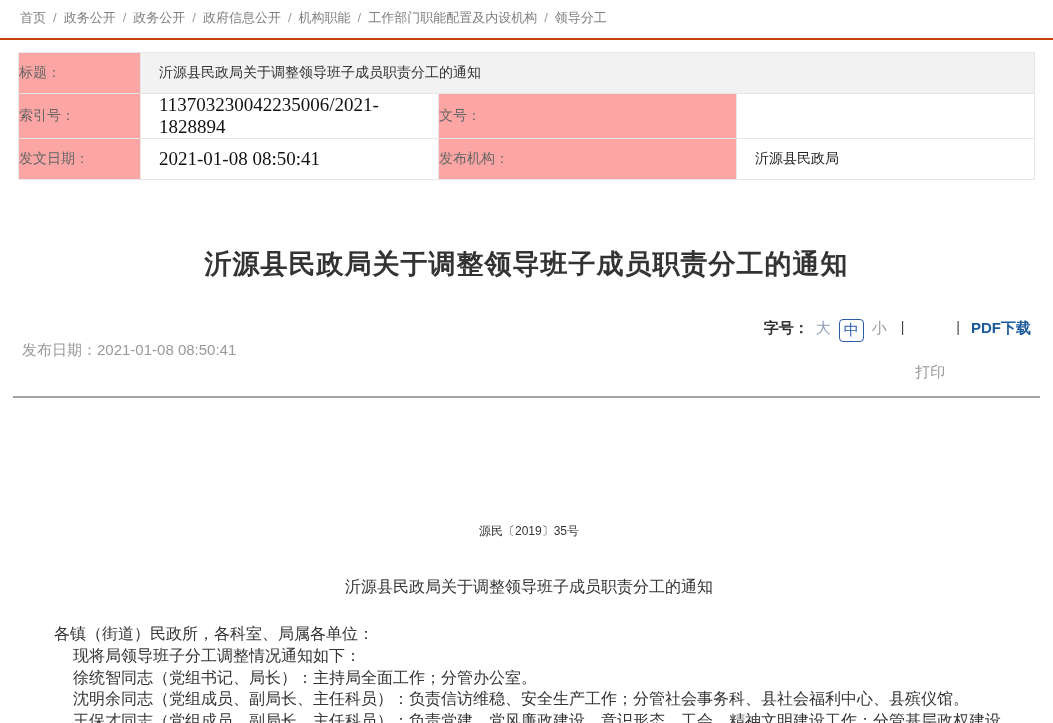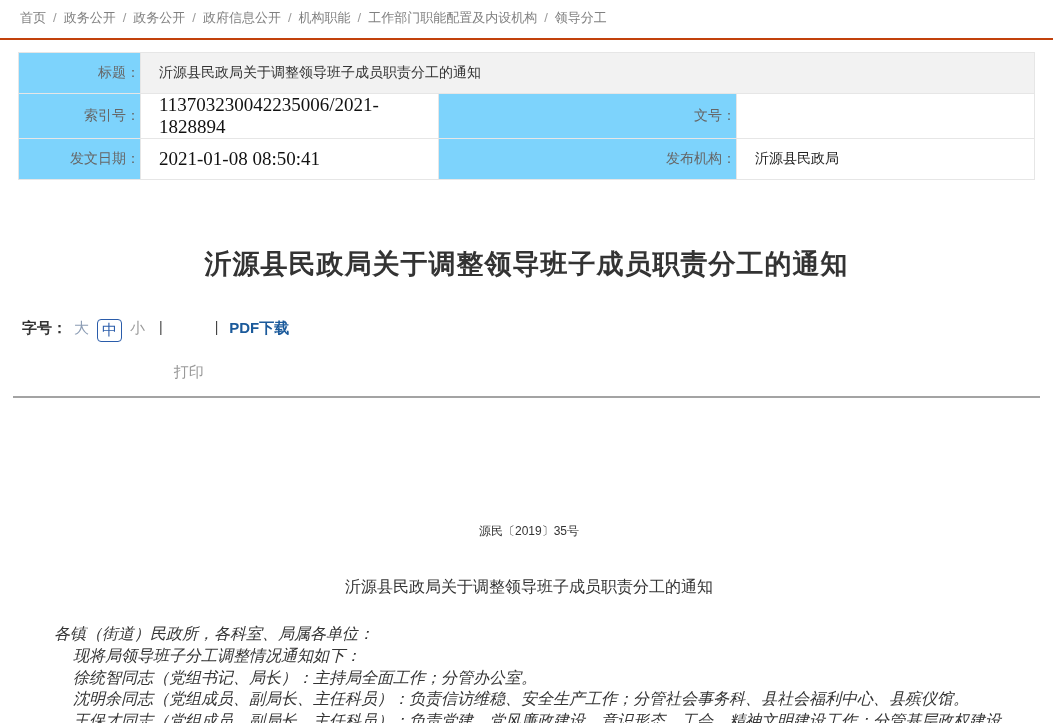--- a/index.html
+++ b/index.html
@@ -34,23 +34,23 @@
     border-collapse: collapse;
     table-layout: fixed;
     font-size: 14px;
   }
   .info-table td {
     height: 41px;
     border: 1px solid #e6e6e6;
     vertical-align: middle;
   }
   .info-table td.lbl {
-    background: #7dd3fc;
+    background: #fca5a5;
     color: #666;
-    text-align: right;
+    text-align: left;
     width: 122px;
   }
   .info-table td.lbl2 { width: 120px; margin-left: 28px; }
   .info-table td.val {
     background: #fff;
     color: #222;
     padding-left: 18px;
   }
   .info-table td.val-gray { background: #f2f2f2; color: #333; }
   .info-table td.serif {
@@ -99,21 +99,21 @@
 
   
   .doc {
     padding: 0 43px 0 48px;
     font-size: 16px;
     color: #333;
   }
   .doc-number { margin-top: 125px; text-align: center; font-size: 12px; }
   .doc-title  { margin-top: 37px;  text-align: center; font-size: 16px; }
   .doc-body   { margin-top: 25px; line-height: 21.8px; }
-  .doc-body p { margin: 0; text-indent: 25px; font-style: italic; }
+  .doc-body p { margin: 0; text-indent: 25px; }
   .doc-body p.no-indent { text-indent: 6px; }
 </style>
 </head>
 <body>
 
 <div class="breadcrumb">
   <a>首页</a><span class="sep">/</span><a>政务公开</a><span class="sep">/</span><a>政务公开</a><span class="sep">/</span><a>政府信息公开</a><span class="sep">/</span><a>机构职能</a><span class="sep">/</span><a>工作部门职能配置及内设机构</a><span class="sep">/</span><span>领导分工</span>
 </div>
 
 <table class="info-table">
@@ -133,20 +133,21 @@
     <td class="val serif">2021-01-08 08:50:41</td>
     <td class="lbl lbl2">发布机构：</td>
     <td class="val">沂源县民政局</td>
   </tr>
 </tbody>
   </table>
 
 <h1 class="article-title">沂源县民政局关于调整领导班子成员职责分工的通知</h1>
 
 <div class="meta-row">
+  <div class="meta-left">发布日期：2021-01-08 08:50:41</div>
   <div class="meta-right">
     <span class="fs-label">字号：</span>
     <span class="fs-btn">大</span>
     <span class="fs-btn active">中</span>
     <span class="fs-btn small">小</span>
     <span class="vbar">|</span>
     <a class="print-link">打印</a>
     <span class="vbar">|</span>
     <a class="pdf-link">PDF下载</a>
   </div>

